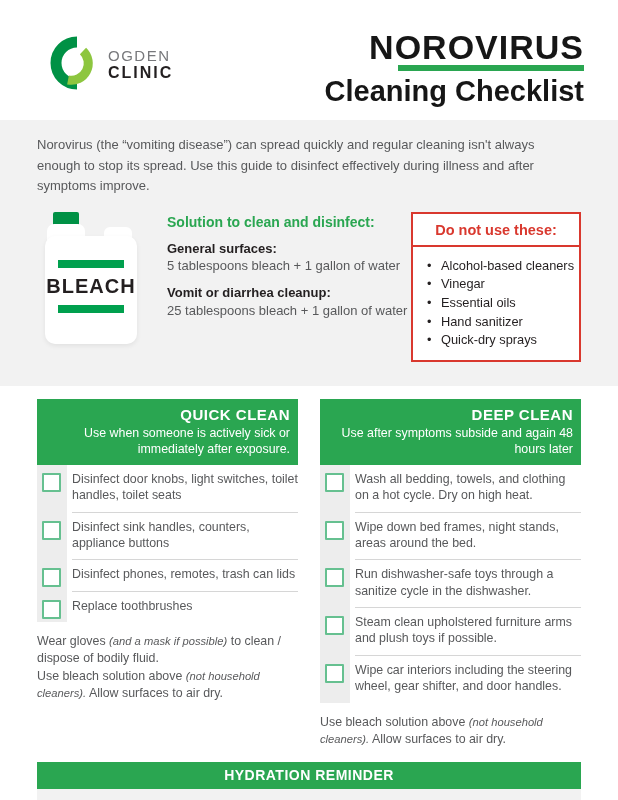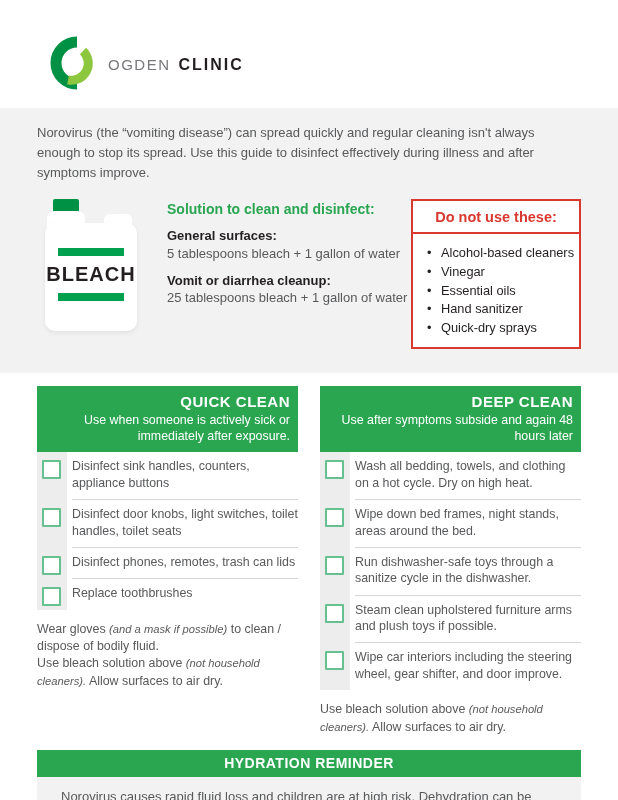--- a/index.html
+++ b/index.html
@@ -19,21 +19,21 @@
   body{
     width:618px;height:800px;background:#fff;
     font-family:"Liberation Sans","DejaVu Sans",sans-serif;
     color:var(--ink);
   }
   .page{position:relative;width:618px;height:800px;background:#fff;overflow:hidden;}
 
   
   .header{display:flex;justify-content:space-between;align-items:flex-start;padding:30px 34px 0 44px;}
   .logo{display:flex;align-items:center;gap:10px;margin-top:6px;}
-  .logo-text{display:flex;flex-direction:row;line-height:1.15;gap:8px;}
+  .logo-text{display:flex;flex-direction:column;line-height:1.15;}
   .logo-line1{font-size:15px;letter-spacing:1.5px;color:#77787b;}
   .logo-line2{font-size:16px;font-weight:800;letter-spacing:2px;color:#231f20;}
   .title-block{text-align:right;}
   .doc-title{font-size:34px;font-weight:800;letter-spacing:1px;color:#161616;line-height:1.0;}
   .title-underline{height:6px;width:186px;background:var(--brand-green);margin:1px 0 5px auto;}
   .doc-subtitle{font-size:29px;font-weight:700;color:#161616;line-height:1.05;}
 
   
   .intro-section{margin-top:14px;background:var(--section-bg);padding:15px 37px 24px 37px;}
   .intro-text{font-size:13px;line-height:1.55;color:var(--body-gray);}
@@ -98,20 +98,25 @@
         <svg width="54" height="54" viewBox="0 0 54 54">
           <path d="M33 6 A 21 21 0 1 0 33 48" fill="none" stroke="#009145" stroke-width="11"></path>
           <path d="M39 15 A 17 17 0 0 1 24 44" fill="none" stroke="#8dc63f" stroke-width="9"></path>
         </svg>
       </span>
       <span class="logo-text">
         <span class="logo-line1">OGDEN</span>
         <span class="logo-line2">CLINIC</span>
       </span>
     </div>
+    <div class="title-block">
+      <div class="doc-title">NOROVIRUS</div>
+      <div class="title-underline"></div>
+      <div class="doc-subtitle">Cleaning Checklist</div>
+    </div>
   </div>
 
   <div class="intro-section">
     <div class="intro-text">Norovirus (the “vomiting disease”) can spread quickly and regular cleaning isn't always enough to stop its spread. Use this guide to disinfect effectively during illness and after symptoms improve.</div>
 
     <div class="info-row">
 
       <div class="bottle">
         <div class="bottle-cap"></div>
         <div class="bottle-neck"></div>
@@ -152,25 +157,25 @@
   <div class="columns">
 
     <div class="col">
       <div class="col-header">
         <div class="col-title">QUICK CLEAN</div>
         <div class="col-subtitle">Use when someone is actively sick or immediately after exposure.</div>
       </div>
       <div class="checklist">
         <div class="check-item">
           <div class="checkbox"></div>
+          <div class="item-text">Disinfect door knobs, light switches, toilet handles, toilet seats</div>
+        </div>
+        <div class="check-item">
+          <div class="checkbox"></div>
           <div class="item-text">Disinfect sink handles, counters, appliance buttons</div>
-        </div>
-        <div class="check-item">
-          <div class="checkbox"></div>
-          <div class="item-text">Disinfect door knobs, light switches, toilet handles, toilet seats</div>
         </div>
         <div class="check-item">
           <div class="checkbox"></div>
           <div class="item-text">Disinfect phones, remotes, trash can lids</div>
         </div>
         <div class="check-item">
           <div class="checkbox"></div>
           <div class="item-text">Replace toothbrushes</div>
         </div>
       </div>
@@ -197,21 +202,21 @@
         <div class="check-item">
           <div class="checkbox"></div>
           <div class="item-text">Run dishwasher-safe toys through a sanitize cycle in the dishwasher.</div>
         </div>
         <div class="check-item">
           <div class="checkbox"></div>
           <div class="item-text">Steam clean upholstered furniture arms and plush toys if possible.</div>
         </div>
         <div class="check-item">
           <div class="checkbox"></div>
-          <div class="item-text">Wipe car interiors including the steering wheel, gear shifter, and door improve.</div>
+          <div class="item-text">Wipe car interiors including the steering wheel, gear shifter, and door handles.</div>
         </div>
       </div>
       <div class="col-note">
         <div><span>Use bleach solution above </span><span class="note-italic">(not household cleaners).</span><span> Allow surfaces to air dry.</span></div>
       </div>
     </div>
 
   </div>
 
   <div class="hydration">

